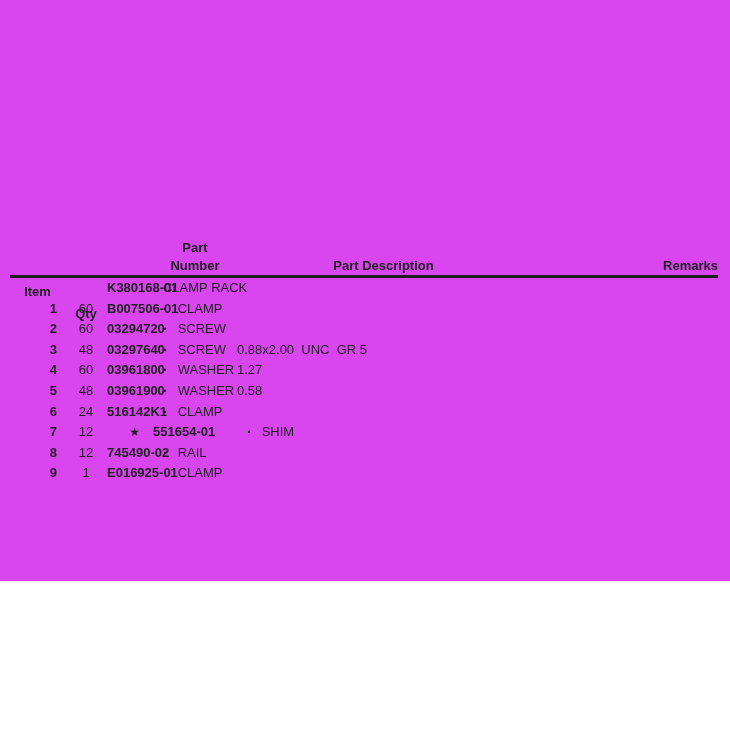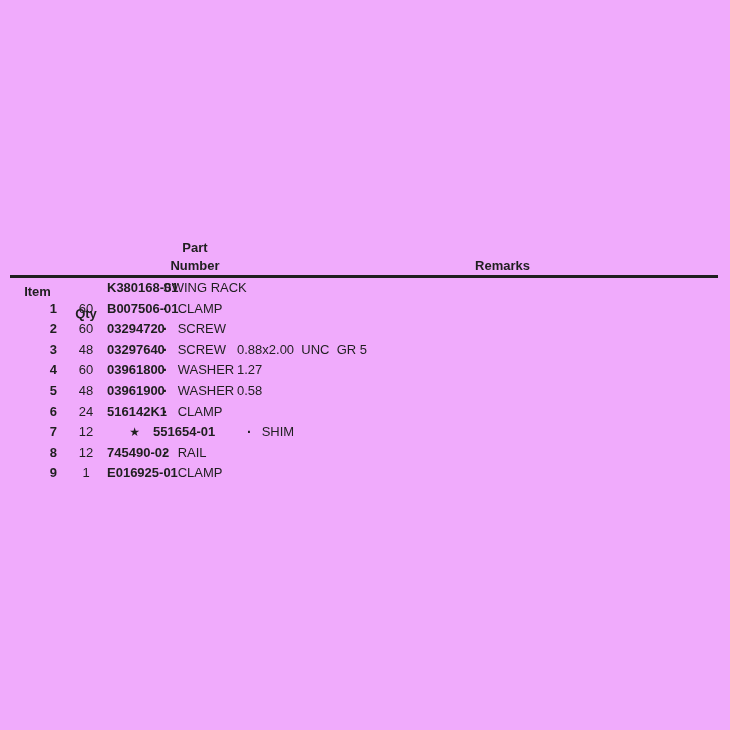--- a/index.html
+++ b/index.html
@@ -3,22 +3,22 @@
 <meta charset="utf-8">
 <style>
   html, body {
     margin: 0;
     padding: 0;
     background: #ffffff;
   }
   .page {
     position: relative;
     width: 730px;
-    height: 730px;
-    background: #f0abfc;
+    height: 581px;
+    background: #d946ef;
     overflow: hidden;
     font-family: "Liberation Sans", sans-serif;
     color: #1f1f1f;
   }
   .parts-table {
     position: absolute;
     left: 10px;
     top: 239px;
     width: 708px;
   }
@@ -92,32 +92,33 @@
         <div class="hc c-star"></div>
         <div class="hc c-part">Part</div>
         <div class="hc c-desc"></div>
         <div class="hc c-remarks"></div>
       </div>
       <div class="hrow hrow-bottom">
         <div class="hc c-item">Item</div>
         <div class="hc c-qty">Qty</div>
         <div class="hc c-star"></div>
         <div class="hc c-part">Number</div>
+        <div class="hc c-desc">Part Description</div>
         <div class="hc c-remarks">Remarks</div>
       </div>
     </div>
     <div class="tbody">
   <div class="trow">
     <div class="tc cell-item"></div>
     <div class="tc cell-qty"></div>
 
     <div class="tc cell-part">K380168-01</div>
     <div class="tc cell-desc">
 
-      <span class="desc-text">SWING RACK</span>
+      <span class="desc-text">CLAMP RACK</span>
     </div>
     <div class="tc cell-remarks"></div>
   </div>
 
   <div class="trow">
     <div class="tc cell-item">1</div>
     <div class="tc cell-qty">60</div>
 
     <div class="tc cell-part">B007506-01</div>
     <div class="tc cell-desc">

